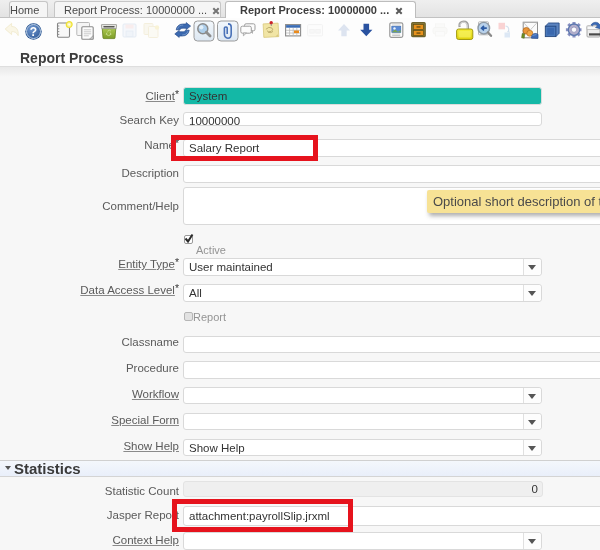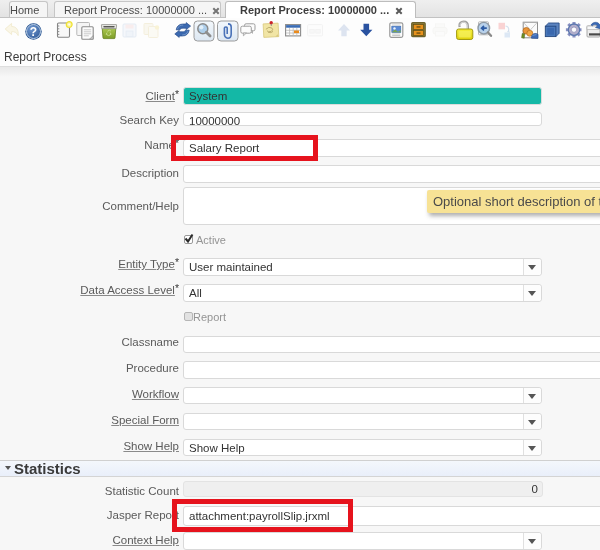--- a/index.html
+++ b/index.html
@@ -4,21 +4,21 @@
 body{width:600px;height:550px;position:relative;overflow:hidden;
  font-family:"Liberation Sans",sans-serif;background:#f7f7f7}
 .abs{position:absolute}
 
 #tabbar{left:0;top:0;width:600px;height:17px;background:linear-gradient(#efefef,#e3e3e3);border-bottom:1px solid #c2c2c2}
 .tab{position:absolute;top:1px;height:16px;background:#f5f5f5;border:1px solid #c6c6c6;border-bottom:none;border-radius:3px 3px 0 0;font-size:11px;color:#4a4a4a;line-height:16px;white-space:nowrap;box-sizing:border-box}
 #tab3{background:#fff;font-weight:bold;height:17px;border-color:#bdbdbd;z-index:3;color:#3d3d3d}
 
 #toolbar{left:0;top:18px;width:600px;height:48px;background:#fdfdfd}
 
-#title{left:4px;top:50px;font-size:12px;font-weight:normal;color:#3c3c3c}
+#title{left:20px;top:50px;font-size:14px;font-weight:bold;color:#3c3c3c}
 #titleline{left:0;top:66px;width:600px;height:1px;background:#dedede}
 #contentband{left:0;top:67px;width:600px;height:10px;background:linear-gradient(#e9e9e9,#f7f7f7)}
 
 .lbl{position:absolute;left:0;width:179px;text-align:right;font-size:11.5px;color:#5a5a5a;white-space:nowrap}
 .lbl u{text-decoration:underline;text-decoration-color:#8a8a8a}
 .lbl sup{font-size:10.5px;color:#3a3a3a;line-height:0;position:relative;top:-2px;vertical-align:baseline}
 .fld{position:absolute;left:183px;background:#fff;border:1px solid #d9d9d9;border-radius:3px;box-sizing:border-box;font-size:11.5px;color:#333;padding:0 0 0 5px;white-space:nowrap;overflow:hidden}
 .ro{background:#14b8a6;border-color:#dcdcdc}
 .combo{position:absolute;left:183px;width:359px;background:#fff;border:1px solid #d9d9d9;border-radius:3px;box-sizing:border-box;font-size:11.5px;color:#333;padding-left:5px}
 .cbtn{position:absolute;right:0;top:0;bottom:0;width:17px;border-left:1px solid #e0e0e0;background:#fdfdfd;border-radius:0 3px 3px 0}
@@ -254,21 +254,21 @@
 <div class="lbl" style="top:167px">Description</div>
 <div class="fld" style="top:165px;width:421px;height:18px;line-height:17px"></div>
 
 <div class="lbl" style="top:200px">Comment/Help</div>
 <div class="fld" style="top:187px;width:421px;height:38px"></div>
 
 <div class="cb" style="left:184px;top:235px"></div>
 <svg class="abs" style="left:184px;top:233px;z-index:2" width="11" height="11">
     <path d="M1.5 5.5 L4 8.5 L8.5 1.5" stroke="#2b2b2b" stroke-width="2" fill="none"></path>
   </svg>
-<div class="cblbl" style="left:196px;top:234px">Active</div>
+<div class="cblbl" style="left:196px;top:244px">Active</div>
 
 <div class="lbl" style="top:258px"><u>Entity Type</u><sup>*</sup></div>
 <div class="combo" style="top:258px;height:18px;line-height:17px">User maintained<span class="cbtn"></span></div>
 
 <div class="lbl" style="top:284px"><u>Data Access Level</u><sup>*</sup></div>
 <div class="combo" style="top:284px;height:18px;line-height:17px">All<span class="cbtn"></span></div>
 
 <div class="cb" style="left:184px;top:312px;background:#e2e2e2;border-color:#b6b6b6"></div>
 <div class="cblbl" style="left:193px;top:311px">Report</div>
 

